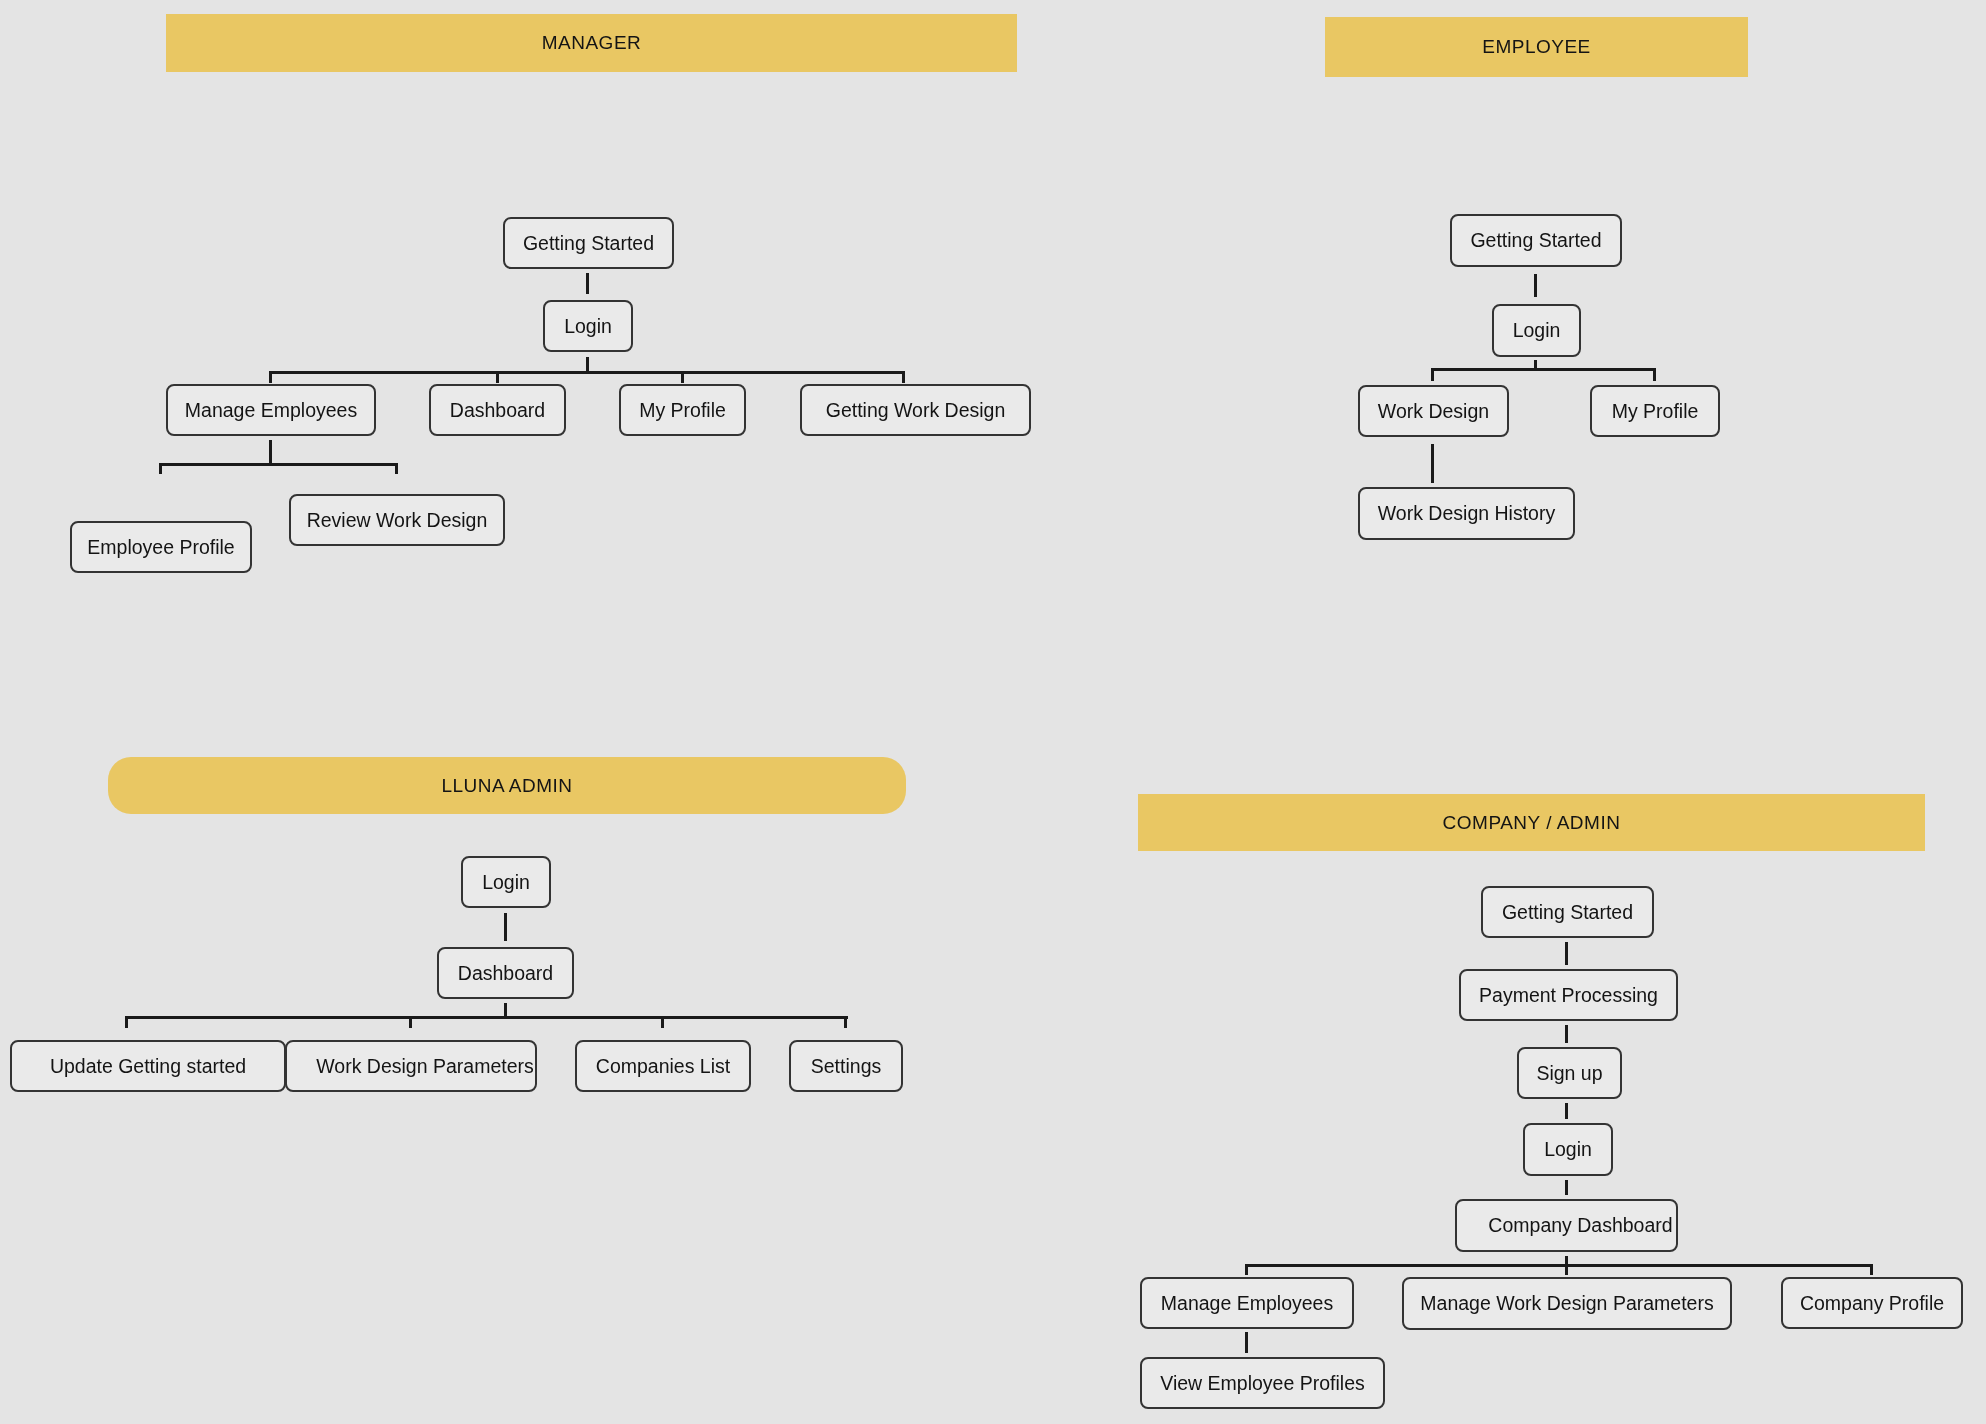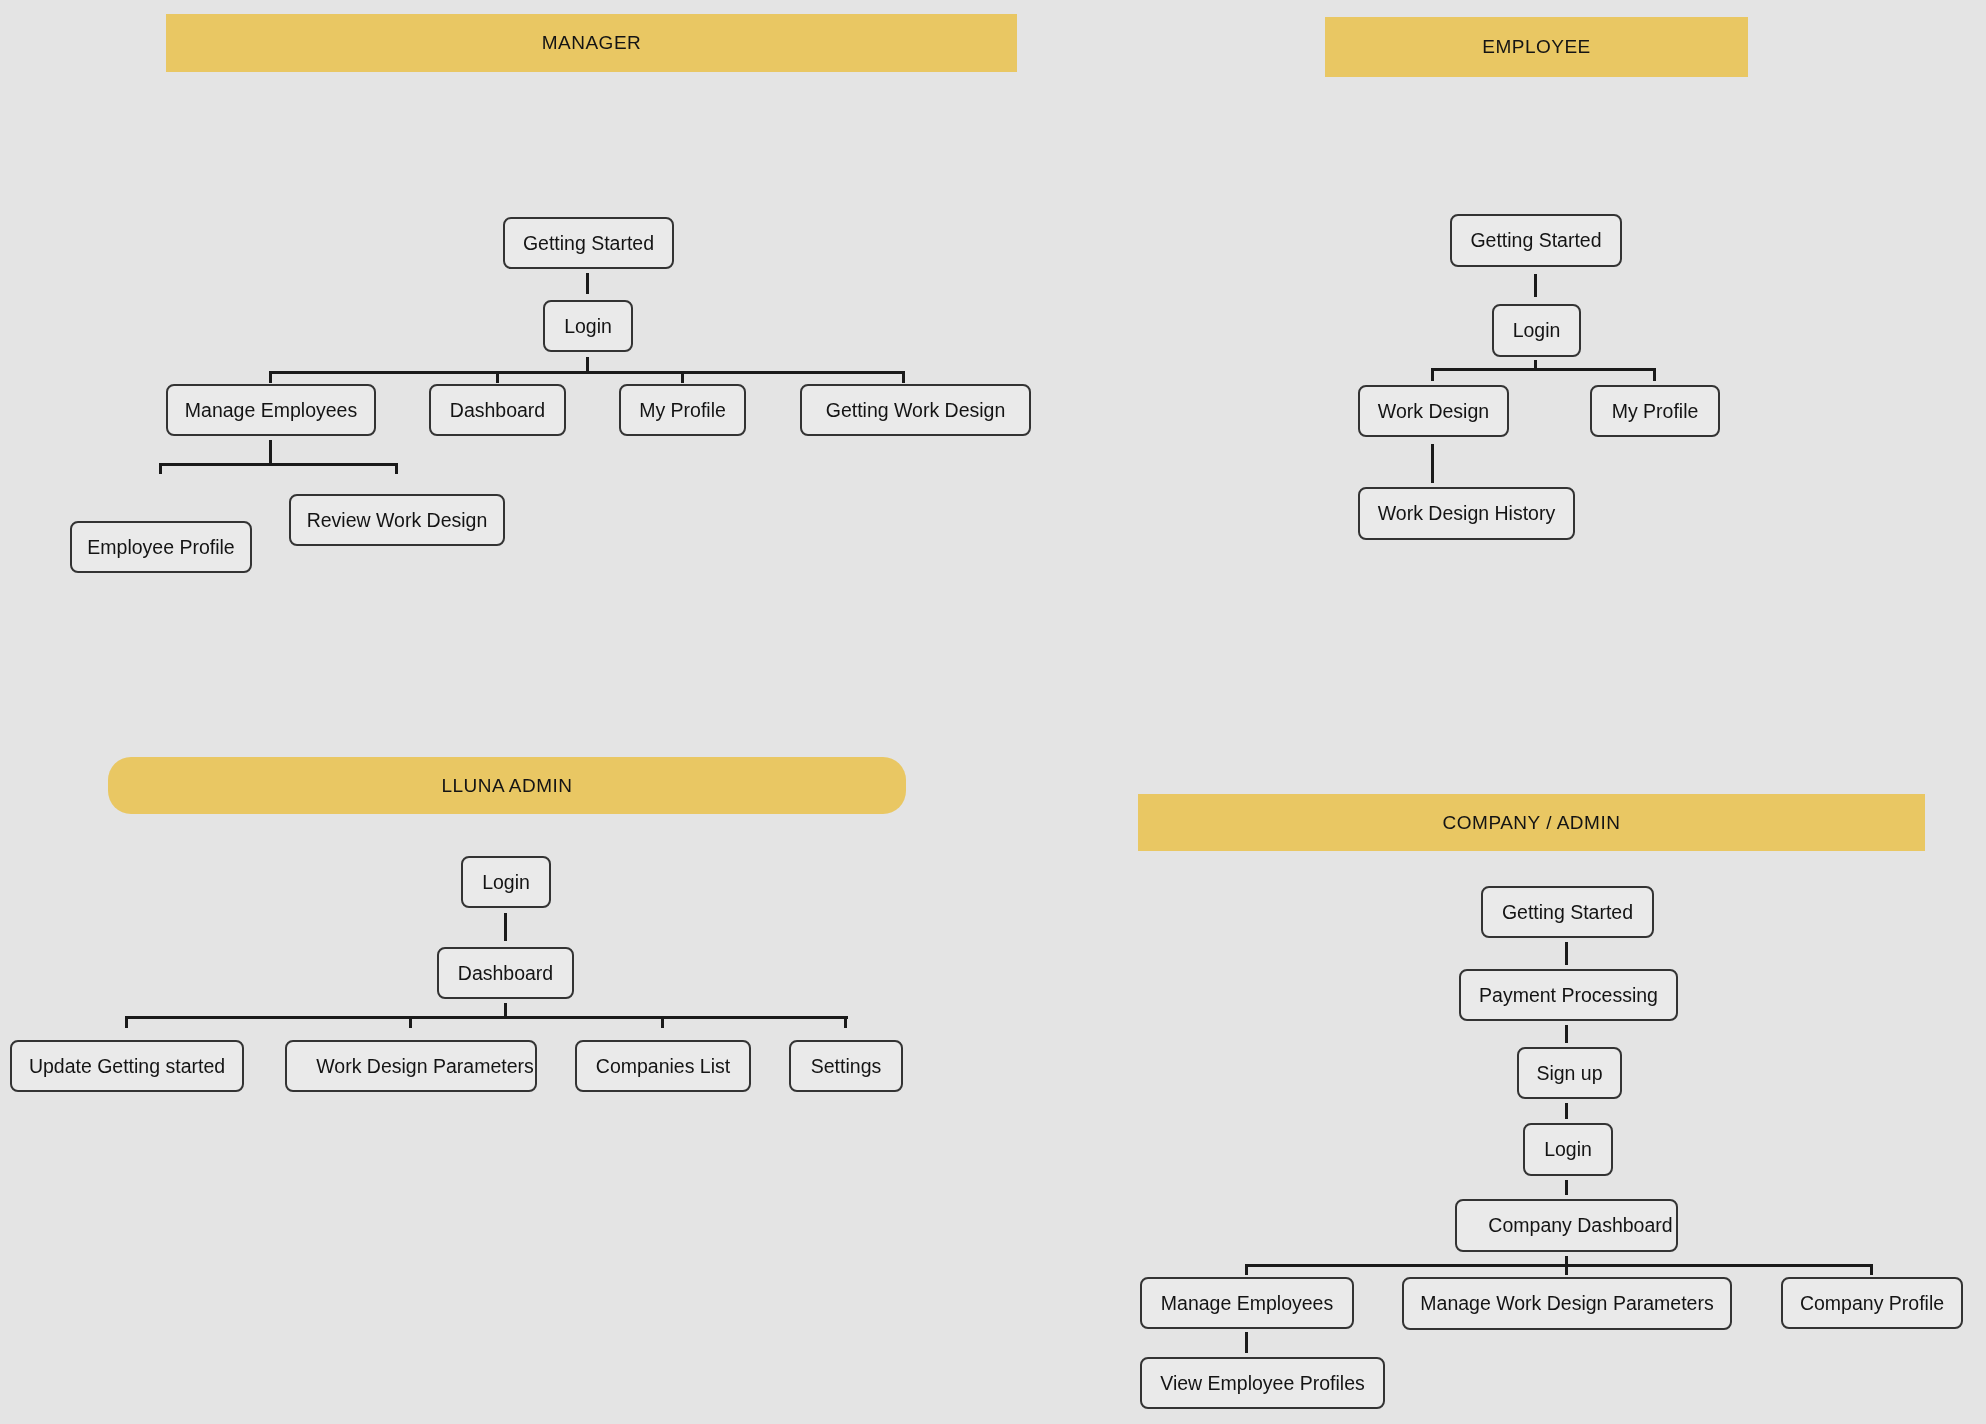--- a/index.html
+++ b/index.html
@@ -78,21 +78,21 @@
     <div class="lv" style="left:1431px;top:368px;height:13px;"></div>
     <div class="lv" style="left:1653px;top:368px;height:13px;"></div>
     <div class="lv" style="left:1431px;top:444px;height:39px;"></div>
   </div>
 
   <div class="flow">
     <div class="hdr" style="left:108px;top:757px;width:798px;height:57px;border-radius:23px;">LLUNA ADMIN</div>
 
     <div class="node" style="left:461px;top:856px;width:90px;height:52px;">Login</div>
     <div class="node" style="left:437px;top:947px;width:137px;height:52px;">Dashboard</div>
-    <div class="node" style="left:10px;top:1040px;width:234px;height:52px;text-align:right;">Update Getting started</div>
+    <div class="node" style="left:10px;top:1040px;width:276px;height:52px;text-align:right;">Update Getting started</div>
     <div class="node" style="left:285px;top:1040px;width:252px;height:52px;padding-left:28px;">Work Design Parameters</div>
     <div class="node" style="left:575px;top:1040px;width:176px;height:52px;">Companies List</div>
     <div class="node" style="left:789px;top:1040px;width:114px;height:52px;">Settings</div>
 
     <div class="lv" style="left:504px;top:913px;height:28px;"></div>
     <div class="lv" style="left:504px;top:1003px;height:14px;"></div>
     <div class="lh" style="left:126px;top:1016px;width:722px;"></div>
     <div class="lv" style="left:125px;top:1016px;height:12px;"></div>
     <div class="lv" style="left:409px;top:1016px;height:12px;"></div>
     <div class="lv" style="left:661px;top:1016px;height:12px;"></div>

